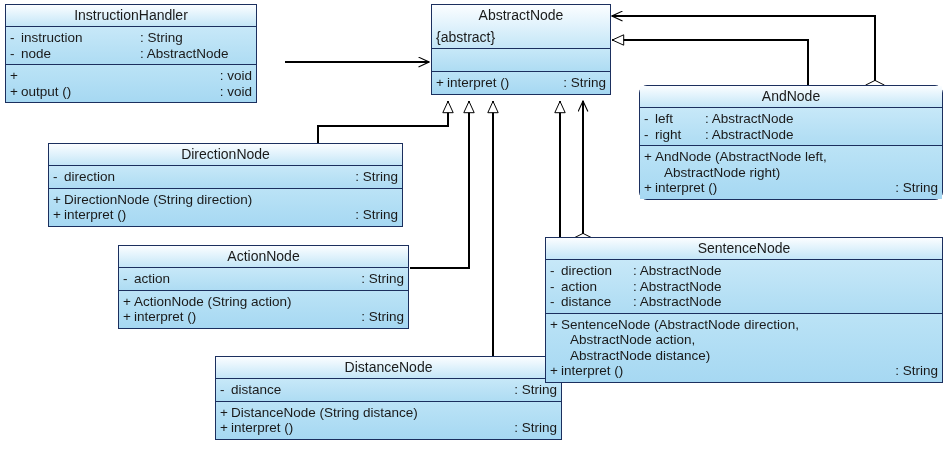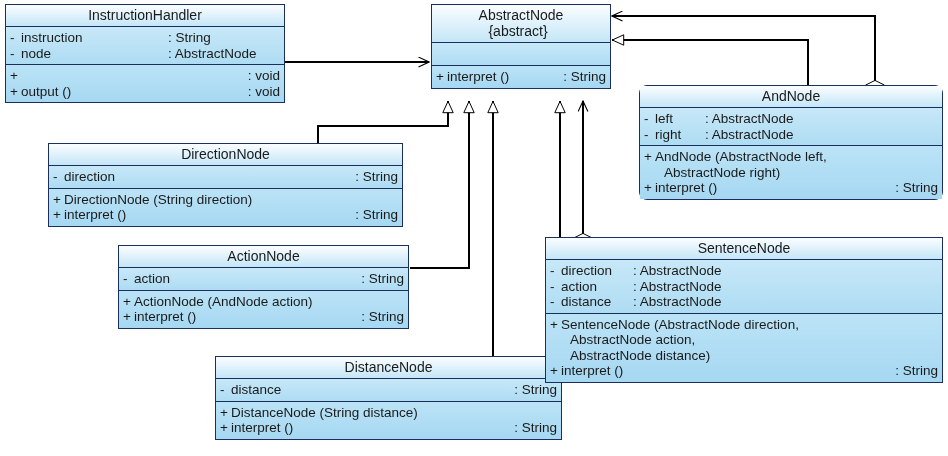--- a/index.html
+++ b/index.html
@@ -35,23 +35,23 @@
   }
   .cls-title {
     text-align: center;
     padding: 3px 4px 4px 4px;
     border-bottom: 1px solid #1b2f5e;
     background: linear-gradient(to bottom, #fbfdff 0%, #e2f3fc 45%, #c4e6f7 100%);
     font-size: 14px;
   }
   .cls-title .sub {
     display: block;
-    text-align: center;
+    text-align: left;
     padding-right: 6px;
-    margin-top: 2px;
+    margin-top: 8px;
   }
   .cls-attrs {
     border-bottom: 1px solid #1b2f5e;
     background: linear-gradient(to bottom, #c7e8f8 0%, #aedcf3 100%);
     padding: 3px 4px 3px 4px;
   }
   .cls-attrs.empty {
     padding: 0;
     height: 22px;
   }
@@ -101,21 +101,21 @@
       <path d="M545,346 L560,346 L560,101" marker-end="url(#m-tri)"></path>
 
       <path d="M583,238 L583,101" marker-start="url(#m-diamond)" marker-end="url(#m-arrow)"></path>
 
       <path d="M808,85 L808,40 L612,40" marker-end="url(#m-tri)"></path>
 
       <path d="M875,85 L875,16 L612,16" marker-start="url(#m-diamond)" marker-end="url(#m-arrow)"></path>
     </g>
   </svg>
 
-  <div class="umlclass" style="left:5px; top:4px; width:280px;">
+  <div class="umlclass" style="left:5px; top:4px; width:252px;">
     <div class="cls-title">InstructionHandler</div>
     <div class="cls-attrs">
       <div class="row">
         <span class="vis">-</span>
         <span class="nm">instruction</span>
         <span class="sp" style="min-width:8px;"></span>
         <span class="ty" style="width:112px;flex:0 0 112px;">: String</span>
       </div>
       <div class="row">
         <span class="vis">-</span>
@@ -217,21 +217,21 @@
       <div class="row">
         <span class="vis">-</span>
         <span class="nm">action</span>
         <span class="sp" style="min-width:6px;"></span>
         <span class="ty">: String</span>
       </div>
     </div>
     <div class="cls-ops">
       <div class="row">
         <span class="vis">+</span>
-        <span class="nm">ActionNode (AndNode action)</span>
+        <span class="nm">ActionNode (String action)</span>
       </div>
       <div class="row">
         <span class="vis">+</span>
         <span class="nm">interpret ()</span>
         <span class="sp"></span>
         <span class="ty">: String</span>
       </div>
     </div>
   </div>
 

